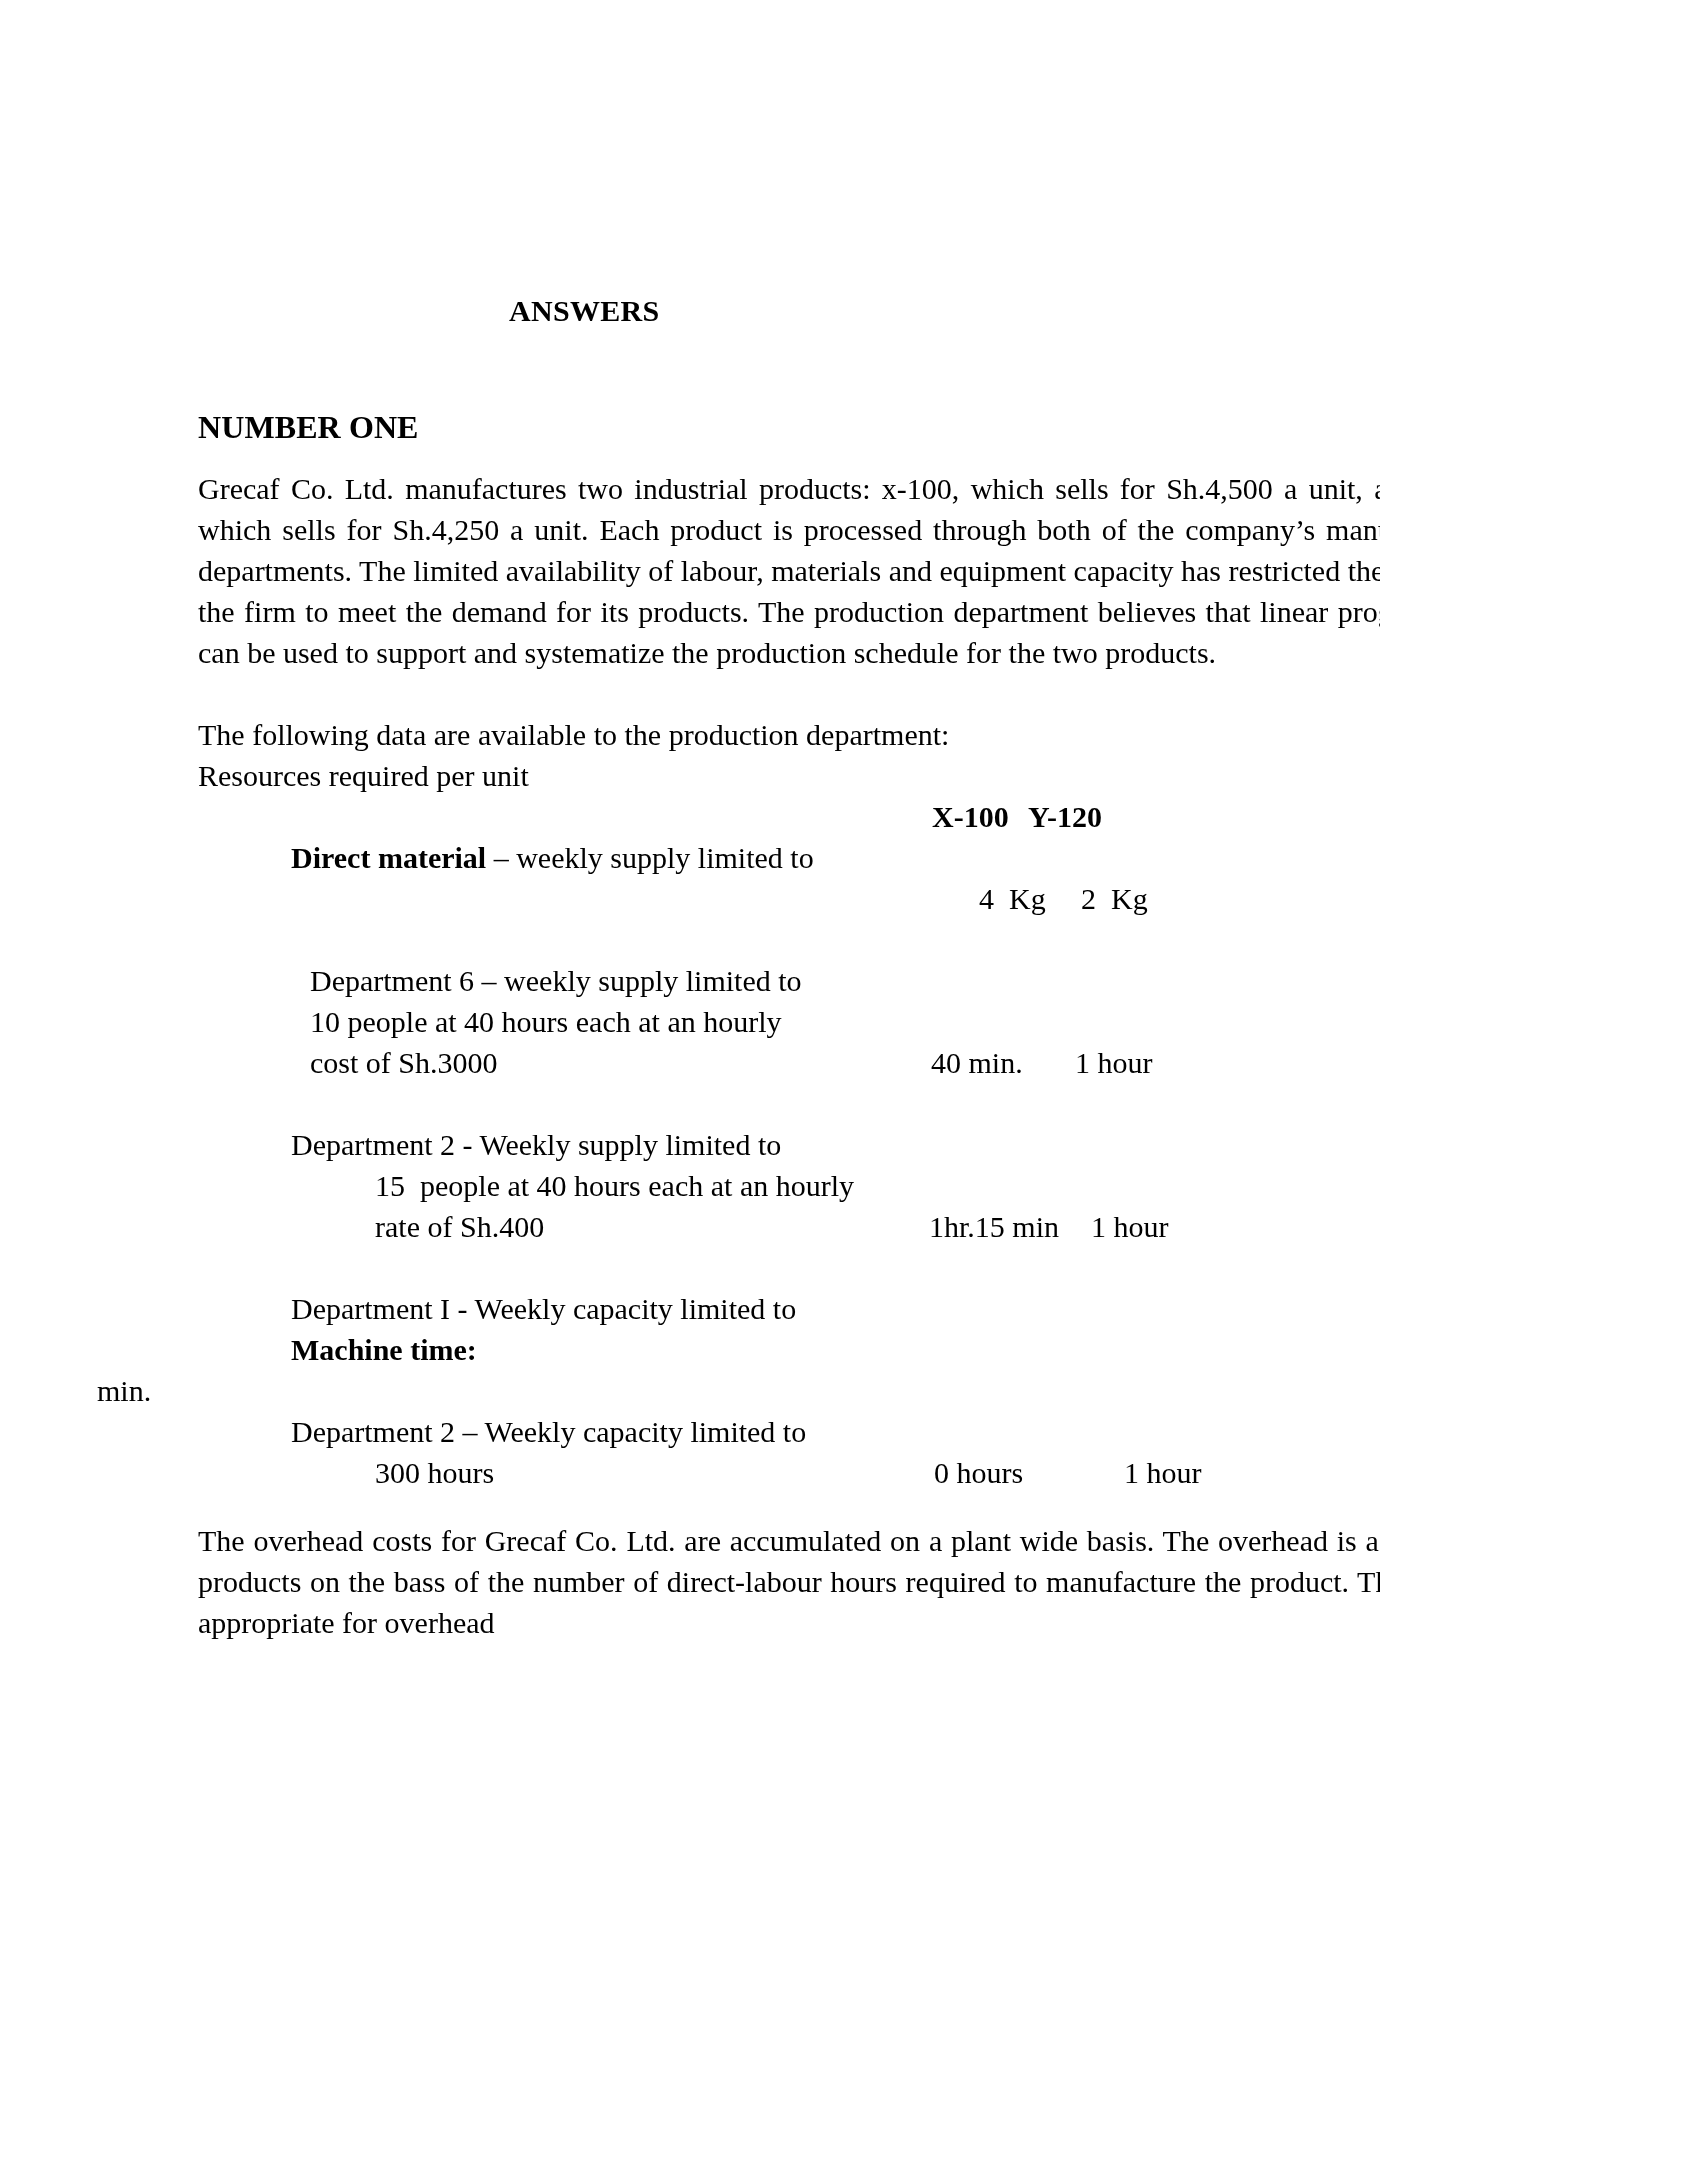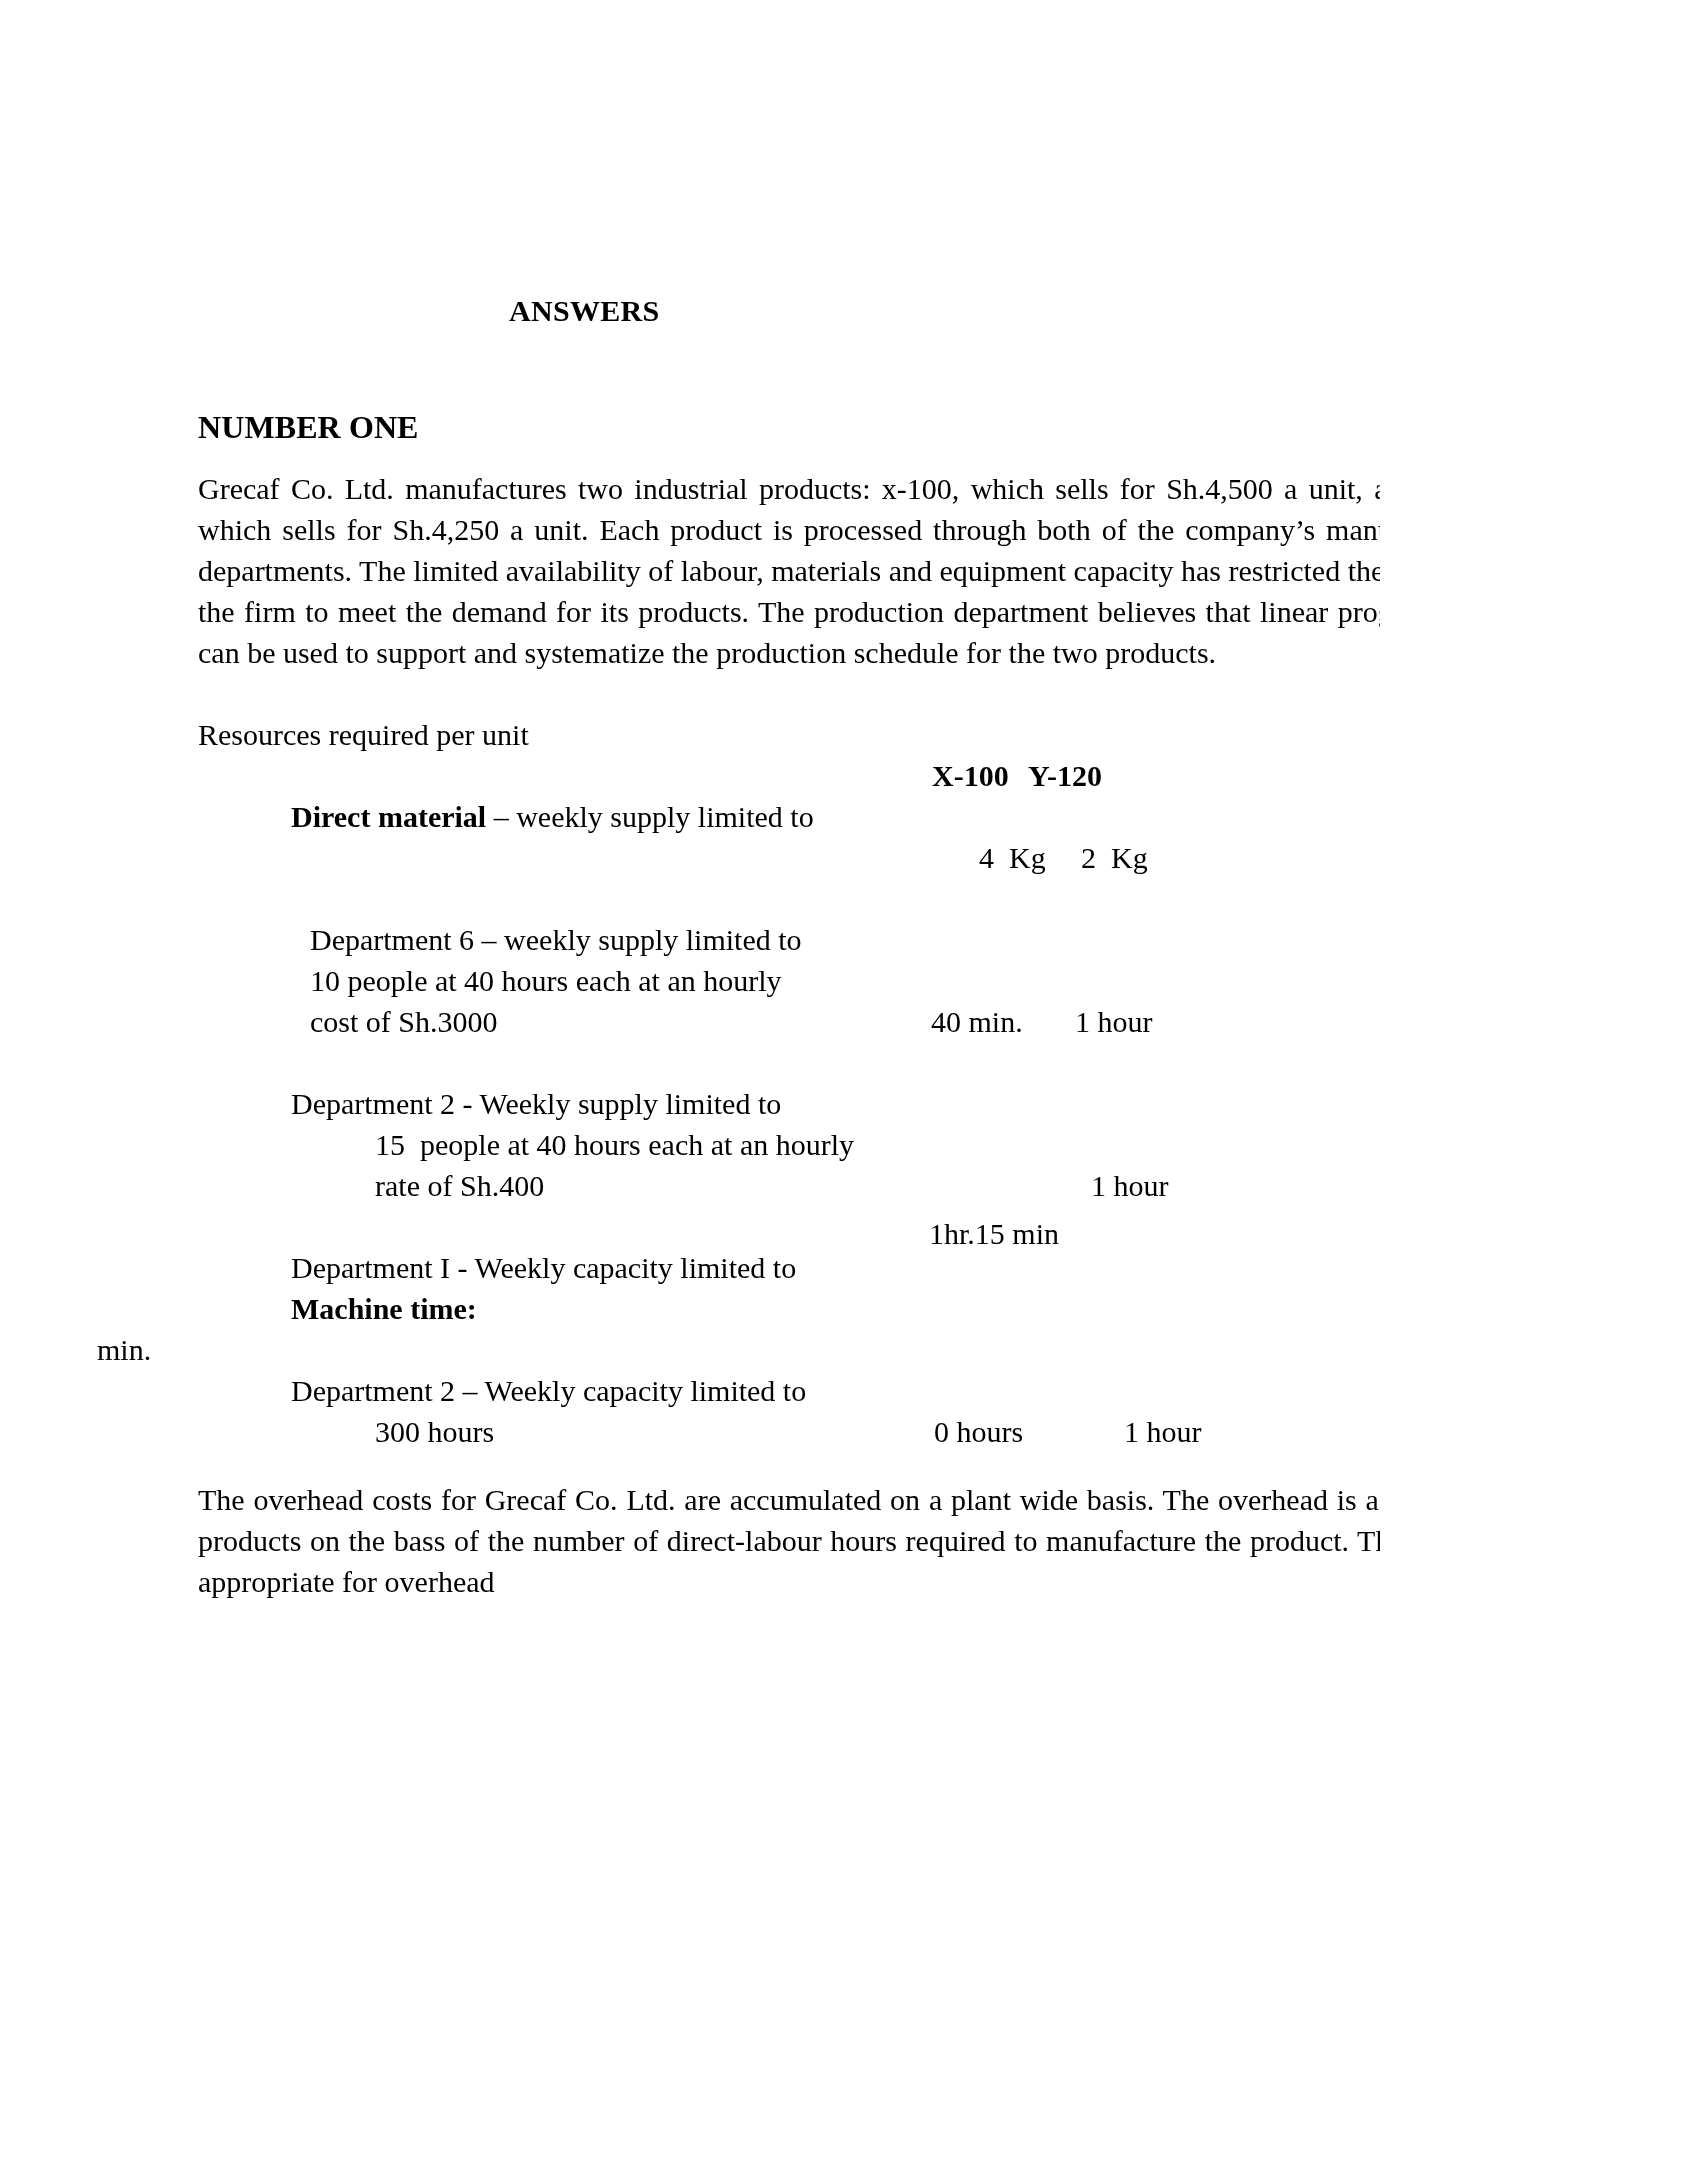--- a/index.html
+++ b/index.html
@@ -97,21 +97,21 @@
   
   .col-hdr-x { left: 734px; font-weight: bold; }
   .col-hdr-y { left: 830px; font-weight: bold; }
 
   .col-x-kg   { left: 781px; }
   .col-y-kg   { left: 883px; }
 
   .col-x-dl1  { left: 733px; }
   .col-y-dl1  { left: 877px; }
 
-  .col-x-dl2  { left: 731px; margin-top: 48px; }
+  .col-x-dl2  { left: 731px; }
   .col-y-dl2  { left: 893px; }
 
   .col-x-mt1  { left: 850px; }
   .col-y-mt1  { left: 1059px; }
 
   .col-x-mt2  { left: 736px; }
   .col-y-mt2  { left: 926px; }
 
   .orphan-min {
     position: relative;
@@ -128,20 +128,21 @@
   <div class="content">
 
     <h1 class="doc-title">ANSWERS</h1>
 
     <h2 class="section-heading">NUMBER  ONE</h2>
 
     <p class="body-para first">Grecaf   Co. Ltd. manufactures  two  industrial  products:   x-100, which  sells  for  Sh.4,500 a unit, and Y-120 which sells for Sh.4,250 a unit.  Each product is processed through both of the company’s manufacturing departments.  The limited availability of labour, materials and equipment capacity has restricted the ability of the firm to meet the demand for its products.  The production department believes that linear programming can be used to support and systematize the production schedule for the two products.</p>
 
     <div class="spacer-lg"></div>
 
+    <div class="plain-line">The following data are available to the production department:</div>
 
     <div class="plain-line">Resources required per unit</div>
 
     <div class="res-table">
 
       <div class="row">
         <span class="colx col-hdr-x">X-100</span>
         <span class="colx col-hdr-y">Y-120</span>
       </div>
 

